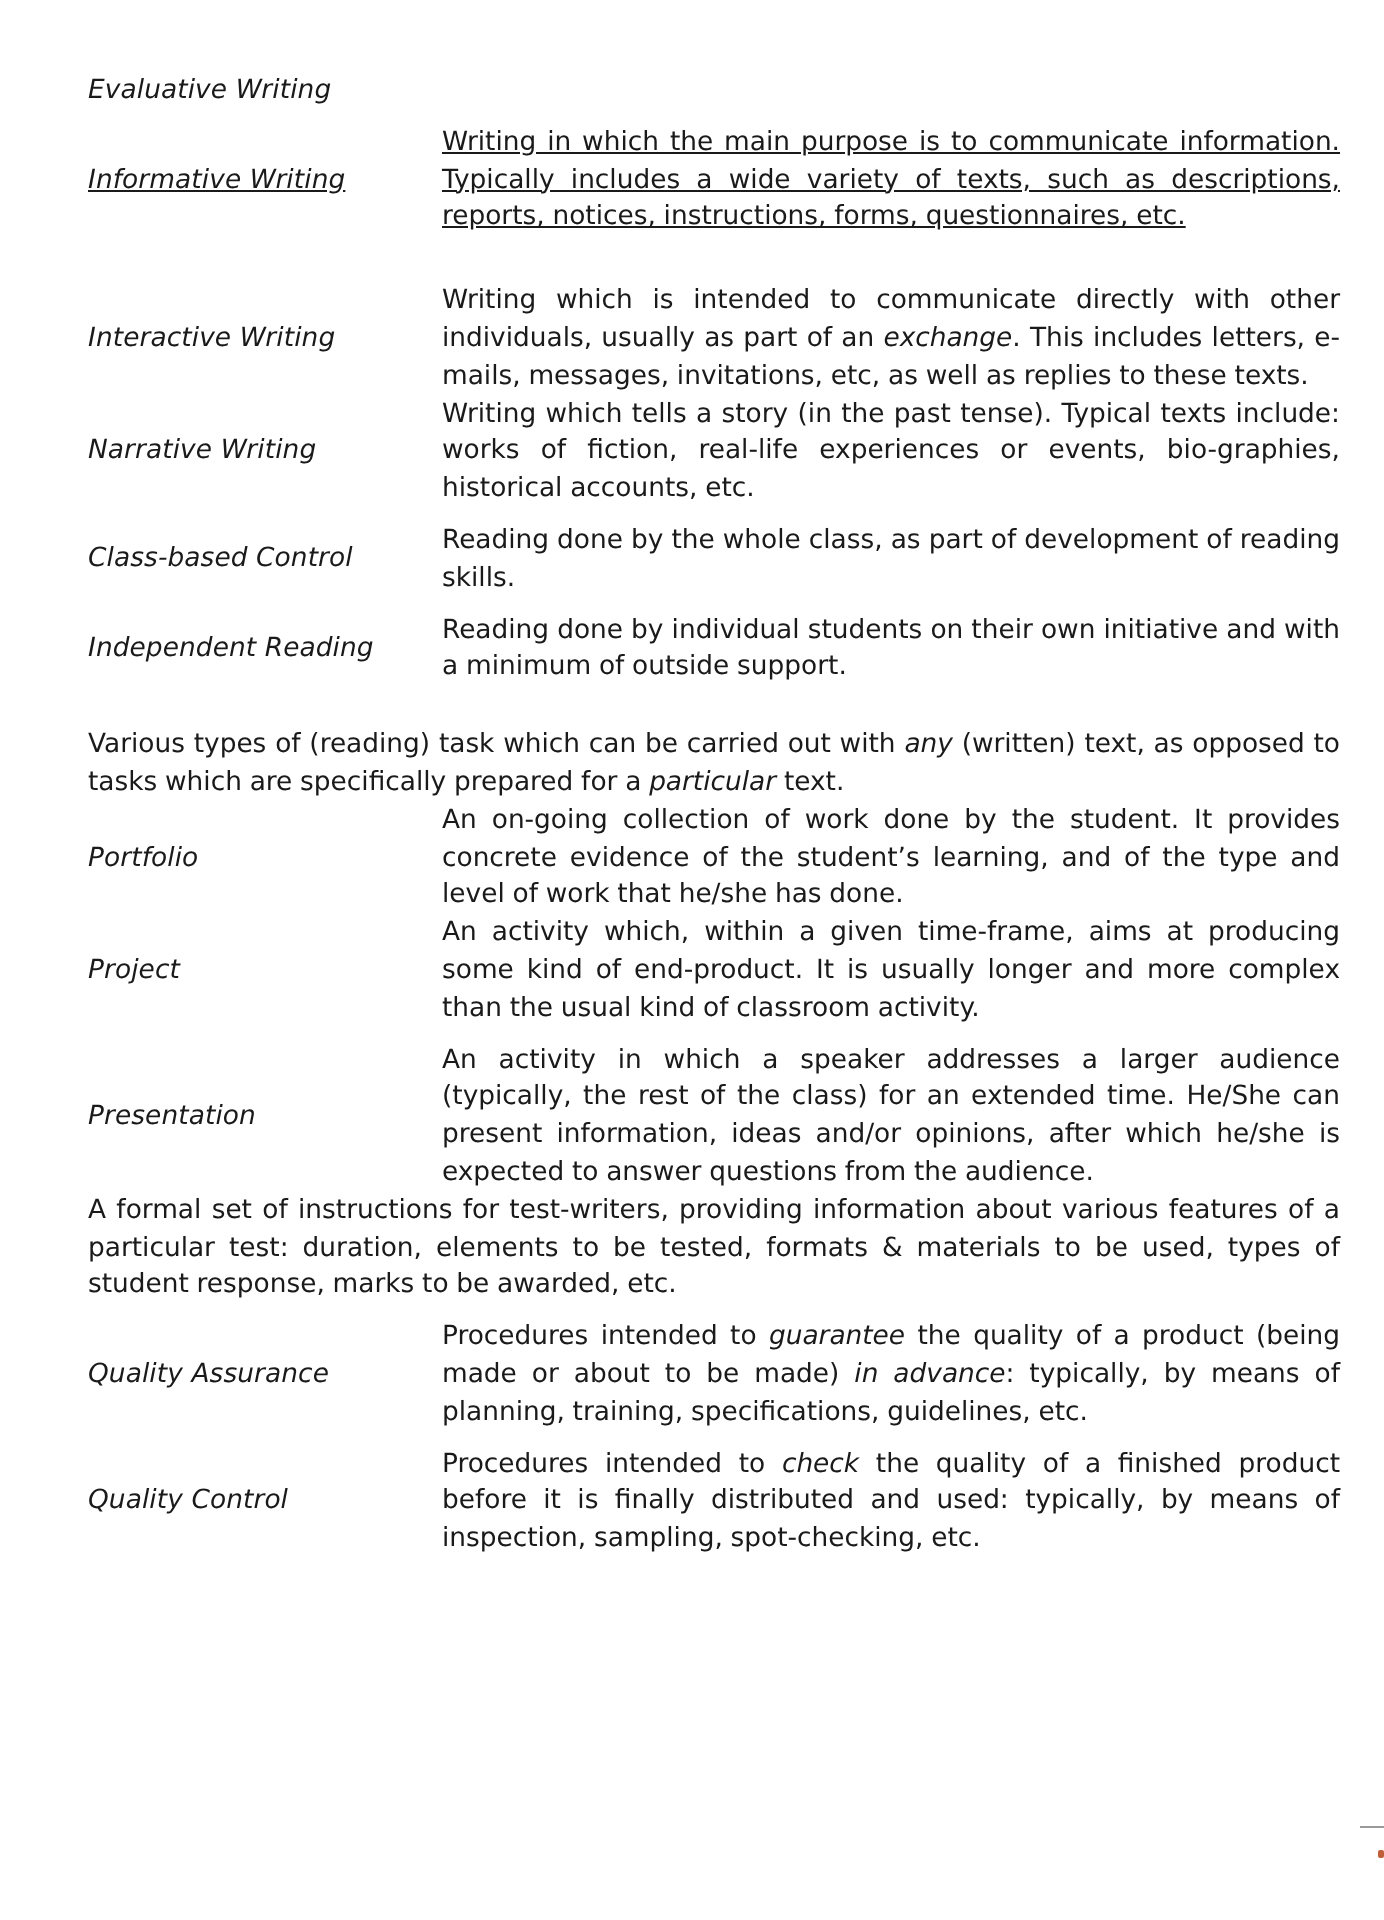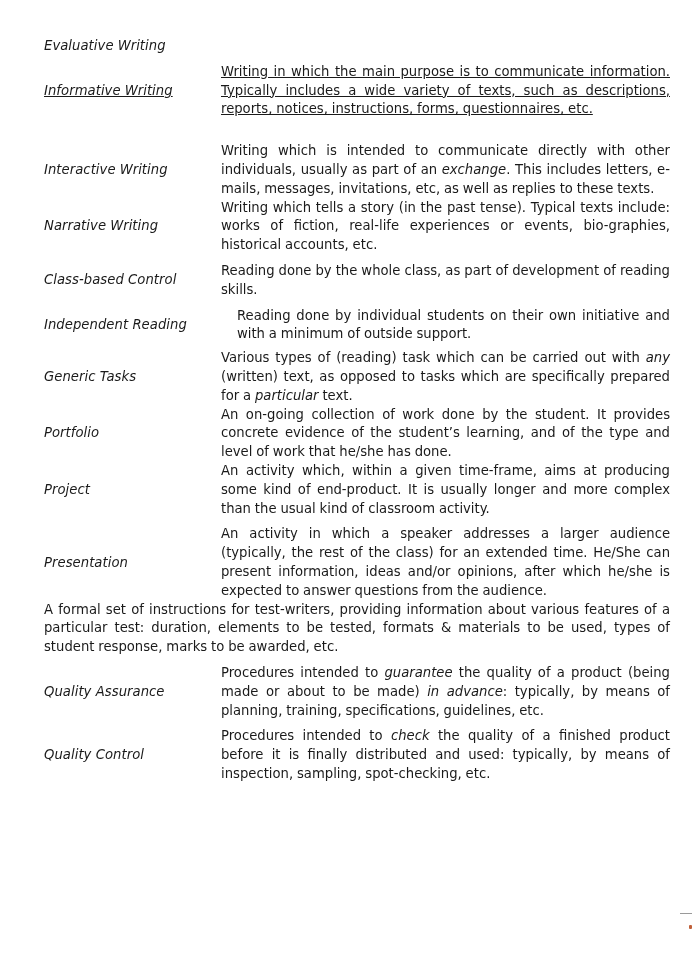--- a/index.html
+++ b/index.html
@@ -75,26 +75,25 @@
       <div class="def"><span>Writing which is intended to communicate directly with other individuals, usually as part of an </span><em>exchange</em><span>.  This includes letters, e-mails, messages, invitations, etc, as well as replies to these texts.</span></div>
     </div>
     <div class="entry" style="margin-bottom: 7px;">
       <div class="term">Narrative Writing</div>
       <div class="def"><span>Writing which tells a story (in the past tense). Typical texts include:  works of fiction, real-life experiences or events, bio-graphies, historical accounts, etc.</span></div>
     </div>
     <div class="entry" style="margin-bottom: 7px;">
       <div class="term">Class-based Control</div>
       <div class="def"><span>Reading done by the whole class, as part of development of reading skills.</span></div>
     </div>
-    <div class="entry" style="margin-bottom: 5px; gap: 16px;">
+    <div class="entry" style="margin-bottom: 20px;">
       <div class="term">Independent Reading</div>
       <div class="def"><span>Reading done by individual students on their own initiative and with a minimum of outside support.</span></div>
     </div>
     <div class="entry">
-      <div class="term">Generic Tasks</div>
       <div class="def"><span>Various types of (reading) task which can be carried out with </span><em>any</em><span> (written) text, as opposed to tasks which are specifically prepared for a </span><em>particular</em><span> text.</span></div>
     </div>
     <div class="entry">
       <div class="term">Portfolio</div>
       <div class="def"><span>An on-going collection of work done by the student. It provides concrete evidence of the student’s learning, and of the type and level of work that he/she has done.</span></div>
     </div>
     <div class="entry" style="margin-bottom: 7px;">
       <div class="term">Project</div>
       <div class="def"><span>An activity which, within a given time-frame, aims at producing some kind of end-product.  It is usually longer and more complex than the usual kind of classroom activity.</span></div>
     </div>

